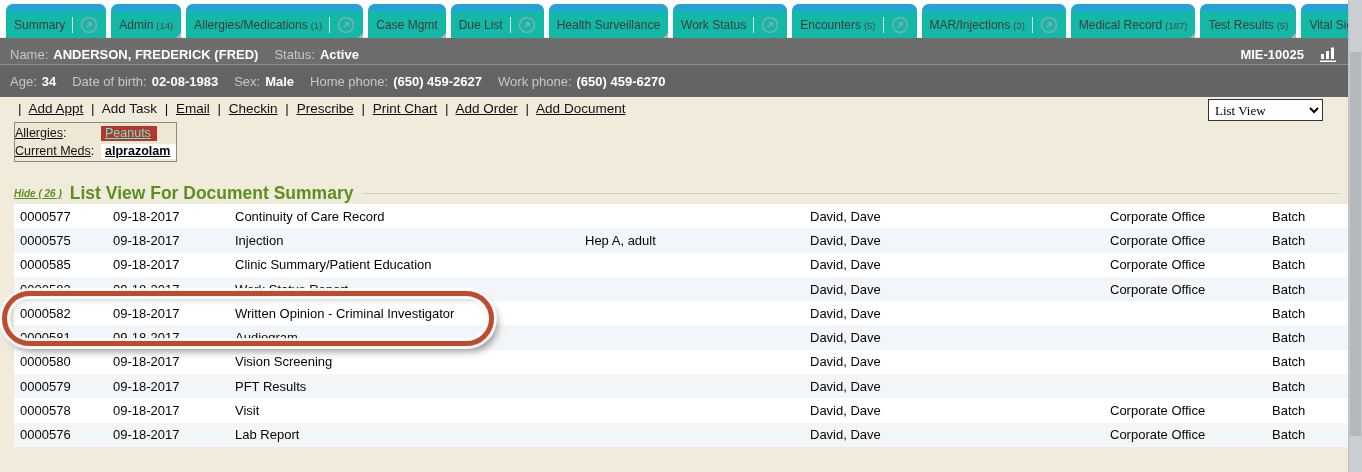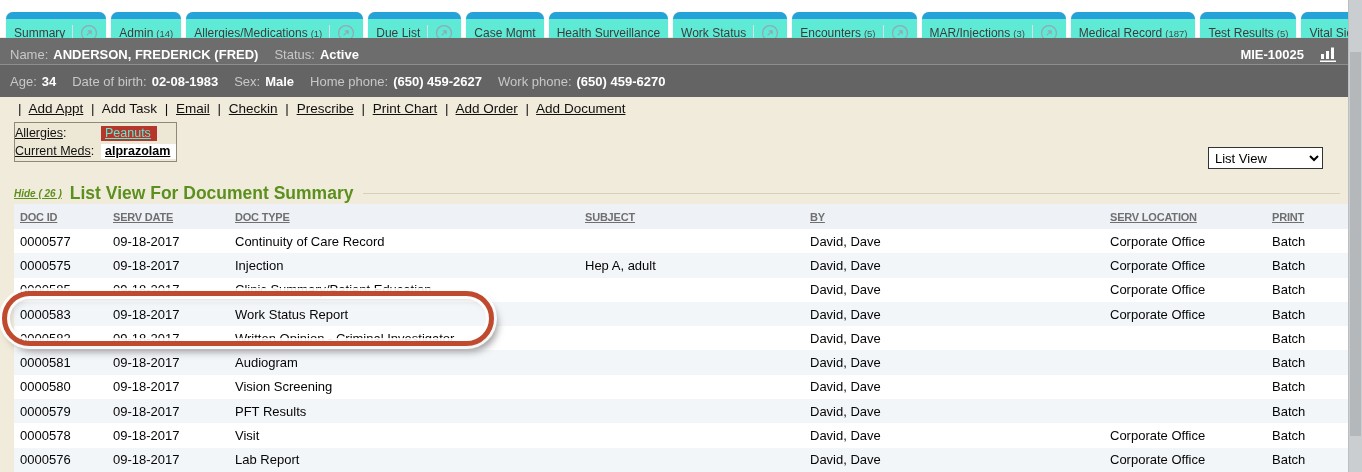--- a/index.html
+++ b/index.html
@@ -7,22 +7,22 @@
   body {
     font-family: "Liberation Sans", "DejaVu Sans", sans-serif;
     background:#f1ebdb; position:relative; font-size:13px; color:#1a1a1a;
   }
 
   
   .tabbar { position:absolute; left:0; top:0; width:1362px; height:37px;
     background:#ffffff; display:flex; align-items:flex-end; }
   .tab-sliver { width:4px; height:34px; background:#25a3d8; margin-right:6px;
     border-radius:0 5px 0 0; align-self:flex-start; margin-top:2px; }
-  .tab { position:relative; height:34px; margin-top:12px; margin-right:5px;
-    background:#5eead4; border-radius:7px 7px 0 0; border-top:7px solid #25a3d8;
+  .tab { position:relative; height:34px; margin-top:4px; margin-right:5px;
+    background:#14b8a6; border-radius:7px 7px 0 0; border-top:7px solid #25a3d8;
     display:flex; align-items:center; padding:0 8px; cursor:pointer;
     box-shadow:0 0 1px rgba(0,0,0,.25); white-space:nowrap; align-self:flex-start; }
   .tab-label { font-size:12px; color:#3d3d3d; }
   .tab-count { font-size:9.5px; color:#4a4a4a; margin-left:3px; padding-top:2px; }
   .tab-sep { width:1px; height:16px; background:#d9dee2; margin:0 7px; }
   .popout-icon { width:18px; height:18px; display:inline-block; }
   .tab-notch { position:absolute; right:0; bottom:-1px; width:0; height:0;
     border-left:6px solid transparent; border-bottom:6px solid #aeb6bb; }
 
   
@@ -38,22 +38,22 @@
 
   
   .content { position:absolute; left:0; top:90px; width:1348px; height:382px; }
 
   .quicklinks { position:absolute; left:14px; top:11px; font-size:13.5px; color:#101010; }
   .quicklinks a { color:#101010; text-decoration:underline; cursor:pointer; }
   .quicklinks a.nounderline { text-decoration:none; cursor:default; }
   .quicklinks .pipe { color:#101010; margin:0 4px; }
 
   .listview-select { position:absolute; right:25px; top:9px; width:115px; height:22px;
-    font-size:13px; font-family:Liberation Sans, sans-serif; background:#fff; border:1px solid #333;
-    border-radius:0; padding:0 2px; color:#000;margin-top:48px; }
+    font-size:13px; font-family:Liberation Serif, serif; background:#fff; border:1px solid #333;
+    border-radius:0; padding:0 2px; color:#000; }
 
   .allergy-box { position:absolute; left:14px; top:32px; border:1px solid #8f8a78;
     background:#ede7d6; padding:1px 0; }
   .allergy-row { display:flex; align-items:center; height:18px; }
   .allergy-label { width:86px; font-size:12.5px; color:#111; white-space:nowrap; }
   .allergy-label .u { text-decoration:underline; cursor:pointer; }
   .allergy-val-red { display:inline-block; background:#b5362b; color:#5eead4;
     text-decoration:underline; font-size:12.5px; padding:0 6px 1px 4px; cursor:pointer; }
   .allergy-val-white { display:inline-block; background:#ffffff; color:#000000;
     font-weight:700; text-decoration:underline; font-size:12.5px; padding:0 6px 1px 4px; cursor:pointer; }
@@ -114,30 +114,30 @@
       <span class="tab-label">Allergies/Medications</span>
       <span class="tab-count">(1)</span>
       <span class="tab-sep"></span>
       <span class="popout-icon"><svg width="18" height="18" viewBox="0 0 20 20">
           <circle cx="10" cy="10" r="8.3" fill="none" stroke="#93a9b6" stroke-width="1.4"></circle>
           <path d="M7.4 12.6 L12.2 7.8 M8.6 7.6 L12.4 7.6 L12.4 11.4" fill="none" stroke="#93a9b6" stroke-width="1.4"></path>
         </svg></span>
       <span class="tab-notch"></span>
     </div>
     <div class="tab">
+      <span class="tab-label">Case Mgmt</span>
+      <span class="tab-notch"></span>
+    </div>
+    <div class="tab">
       <span class="tab-label">Due List</span>
       <span class="tab-sep"></span>
       <span class="popout-icon"><svg width="18" height="18" viewBox="0 0 20 20">
           <circle cx="10" cy="10" r="8.3" fill="none" stroke="#93a9b6" stroke-width="1.4"></circle>
           <path d="M7.4 12.6 L12.2 7.8 M8.6 7.6 L12.4 7.6 L12.4 11.4" fill="none" stroke="#93a9b6" stroke-width="1.4"></path>
         </svg></span>
-    </div>
-    <div class="tab">
-      <span class="tab-label">Case Mgmt</span>
-      <span class="tab-notch"></span>
     </div>
     <div class="tab">
       <span class="tab-label">Health Surveillance</span>
       <span class="tab-notch"></span>
     </div>
     <div class="tab">
       <span class="tab-label">Work Status</span>
       <span class="tab-sep"></span>
       <span class="popout-icon"><svg width="18" height="18" viewBox="0 0 20 20">
           <circle cx="10" cy="10" r="8.3" fill="none" stroke="#93a9b6" stroke-width="1.4"></circle>
@@ -241,29 +241,20 @@
     </div>
   </div>
 
   <div class="section-head">
     <span class="hide-link">Hide ( 26 )</span>
     <span class="section-title">List View For Document Summary</span>
     <span class="section-rule"></span>
   </div>
 
   <div class="doc-table">
-    <div class="tr thead">
-        <div class="th">DOC ID</div>
-        <div class="th">SERV DATE</div>
-        <div class="th">DOC TYPE</div>
-        <div class="th">SUBJECT</div>
-        <div class="th">BY</div>
-        <div class="th">SERV LOCATION</div>
-        <div class="th">PRINT</div>
-      </div>
     <div id="tbody">
         <div class="tr row">
           <div class="td">0000577</div>
           <div class="td">09-18-2017</div>
           <div class="td">Continuity of Care Record</div>
           <div class="td"></div>
           <div class="td">David, Dave</div>
           <div class="td">Corporate Office</div>
           <div class="td">Batch</div>
         </div>

